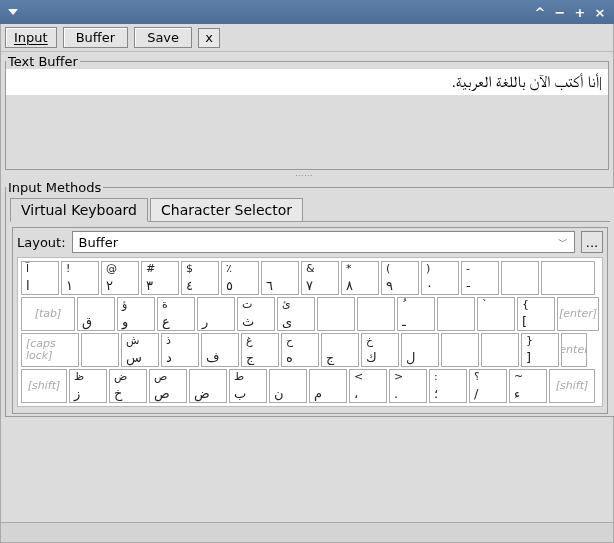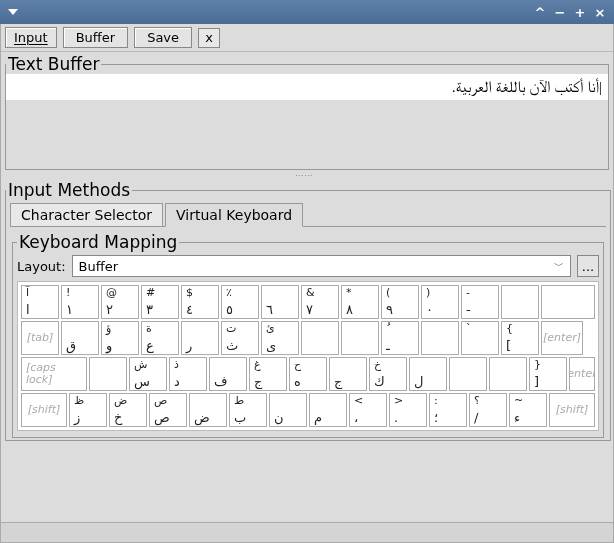--- a/index.html
+++ b/index.html
@@ -12,21 +12,21 @@
   .titlebar .appicon svg { width:14px; height:14px; display:block; }
   .app { background:#dcdcdc; width:614px; height:519px; display:flex; flex-direction:column; border:1px solid #aaa; border-top:none;}
   
   .toolbar { display:flex; align-items:center; gap:6px; padding:3px 4px; background:#dcdcdc; border-bottom:1px solid #bbb;}
   .btn { background:#e4e4e4; border:1px solid #888; padding:2px 12px; min-width:50px; text-align:center; cursor:pointer; font-size:13px; box-shadow: inset 1px 1px 0 #fff;}
   .btn.save { text-decoration: underline; text-decoration-thickness:1px; text-underline-offset:2px; min-width:40px; padding:2px 8px;}
   .fontlabel { flex:1; text-align:center; font-size:15px; }
   .closebtn { width:22px; height:20px; background:#e8e8e8; border:1px solid #888; display:flex; align-items:center; justify-content:center; cursor:pointer; font-size:13px;}
   
   fieldset { border:1px solid #999; margin:2px 4px; padding:0; background:#dcdcdc;}
-  legend { font-size:17px; padding:0 2px; background:#dcdcdc;}
+  legend { font-size:13px; padding:0 2px; background:#dcdcdc;}
   .textbuffer { height:116px; }
   .textbuffer-inner { background:#fff; border:none; margin:0; height:100%; padding:4px 6px; direction:rtl; text-align:right; font-family: "FreeSerif", serif; font-size:16px;}
   .caret {}
   .sep { height:6px; background:#dcdcdc; display:flex; align-items:center; justify-content:center;}
   .sep .grip { width:24px; height:3px; color:#888; font-size:8px; letter-spacing:1px; line-height:3px;}
   .inputmethods { flex:0 0 auto;}
   
   .tabs { display:flex; gap:0; padding:3px 4px 0 4px;}
   .tab { background:#e8e8e8; border:1px solid #999; border-bottom:1px solid #999; padding:3px 10px; cursor:pointer; font-size:14px; margin-right:2px;}
   .tab.active { background:#dcdcdc; border-bottom:1px solid #dcdcdc; position:relative; z-index:2;}
@@ -80,27 +80,26 @@
     </div>
   </fieldset>
 
   <div class="sep">
       <span class="grip">⋯⋯</span>
     </div>
 
   <fieldset class="inputmethods">
     <legend>Input Methods</legend>
     <div class="tabs">
+      <div class="tab active">Virtual Keyboard</div>
       <div class="tab">Character Selector</div>
-      <div class="tab active">Virtual Keyboard</div>
     </div>
     <div class="tabs-after"></div>
 
     <fieldset class="kbmapping">
-      <legend>Keyboard Mapping</legend>
       <div class="layoutrow">
         <span>Layout:</span>
         <div class="select">
           <span>Buffer</span>
           <span class="chev">﹀</span>
         </div>
         <div class="morebtn">...</div>
       </div>
 
       <div class="keyboard">
@@ -153,21 +152,21 @@
               <div class="u">-</div>
               <div class="l">-</div>
             </div>
             <div class="key" style="width: 38px;">
               <div class="u">&nbsp;</div>
               <div class="l">&nbsp;</div>
             </div>
             <div class="key util angle" style="width: 54px;"></div>
           </div>
         <div class="krow" id="krow2">
-            <div class="key util" style="width: 38px;">[tab]</div>
+            <div class="key util" style="width: 54px;">[tab]</div>
             <div class="key" style="width: 38px;">
               <div class="u">&nbsp;</div>
               <div class="l">ق</div>
             </div>
             <div class="key" style="width: 38px;">
               <div class="u">ؤ</div>
               <div class="l">و</div>
             </div>
             <div class="key" style="width: 38px;">
               <div class="u">ة</div>
@@ -205,21 +204,21 @@
               <div class="u">`</div>
               <div class="l">&nbsp;</div>
             </div>
             <div class="key" style="width: 38px;">
               <div class="u">{</div>
               <div class="l">[</div>
             </div>
             <div class="key util" style="width: 42px;">[enter]</div>
           </div>
         <div class="krow" id="krow3">
-            <div class="key util" style="width: 66px;">[caps lock]</div>
+            <div class="key util" style="width: 58px;">[caps lock]</div>
             <div class="key" style="width: 38px;">
               <div class="u">&nbsp;</div>
               <div class="l">&nbsp;</div>
             </div>
             <div class="key" style="width: 38px;">
               <div class="u">ش</div>
               <div class="l">س</div>
             </div>
             <div class="key" style="width: 38px;">
               <div class="u">ذ</div>

